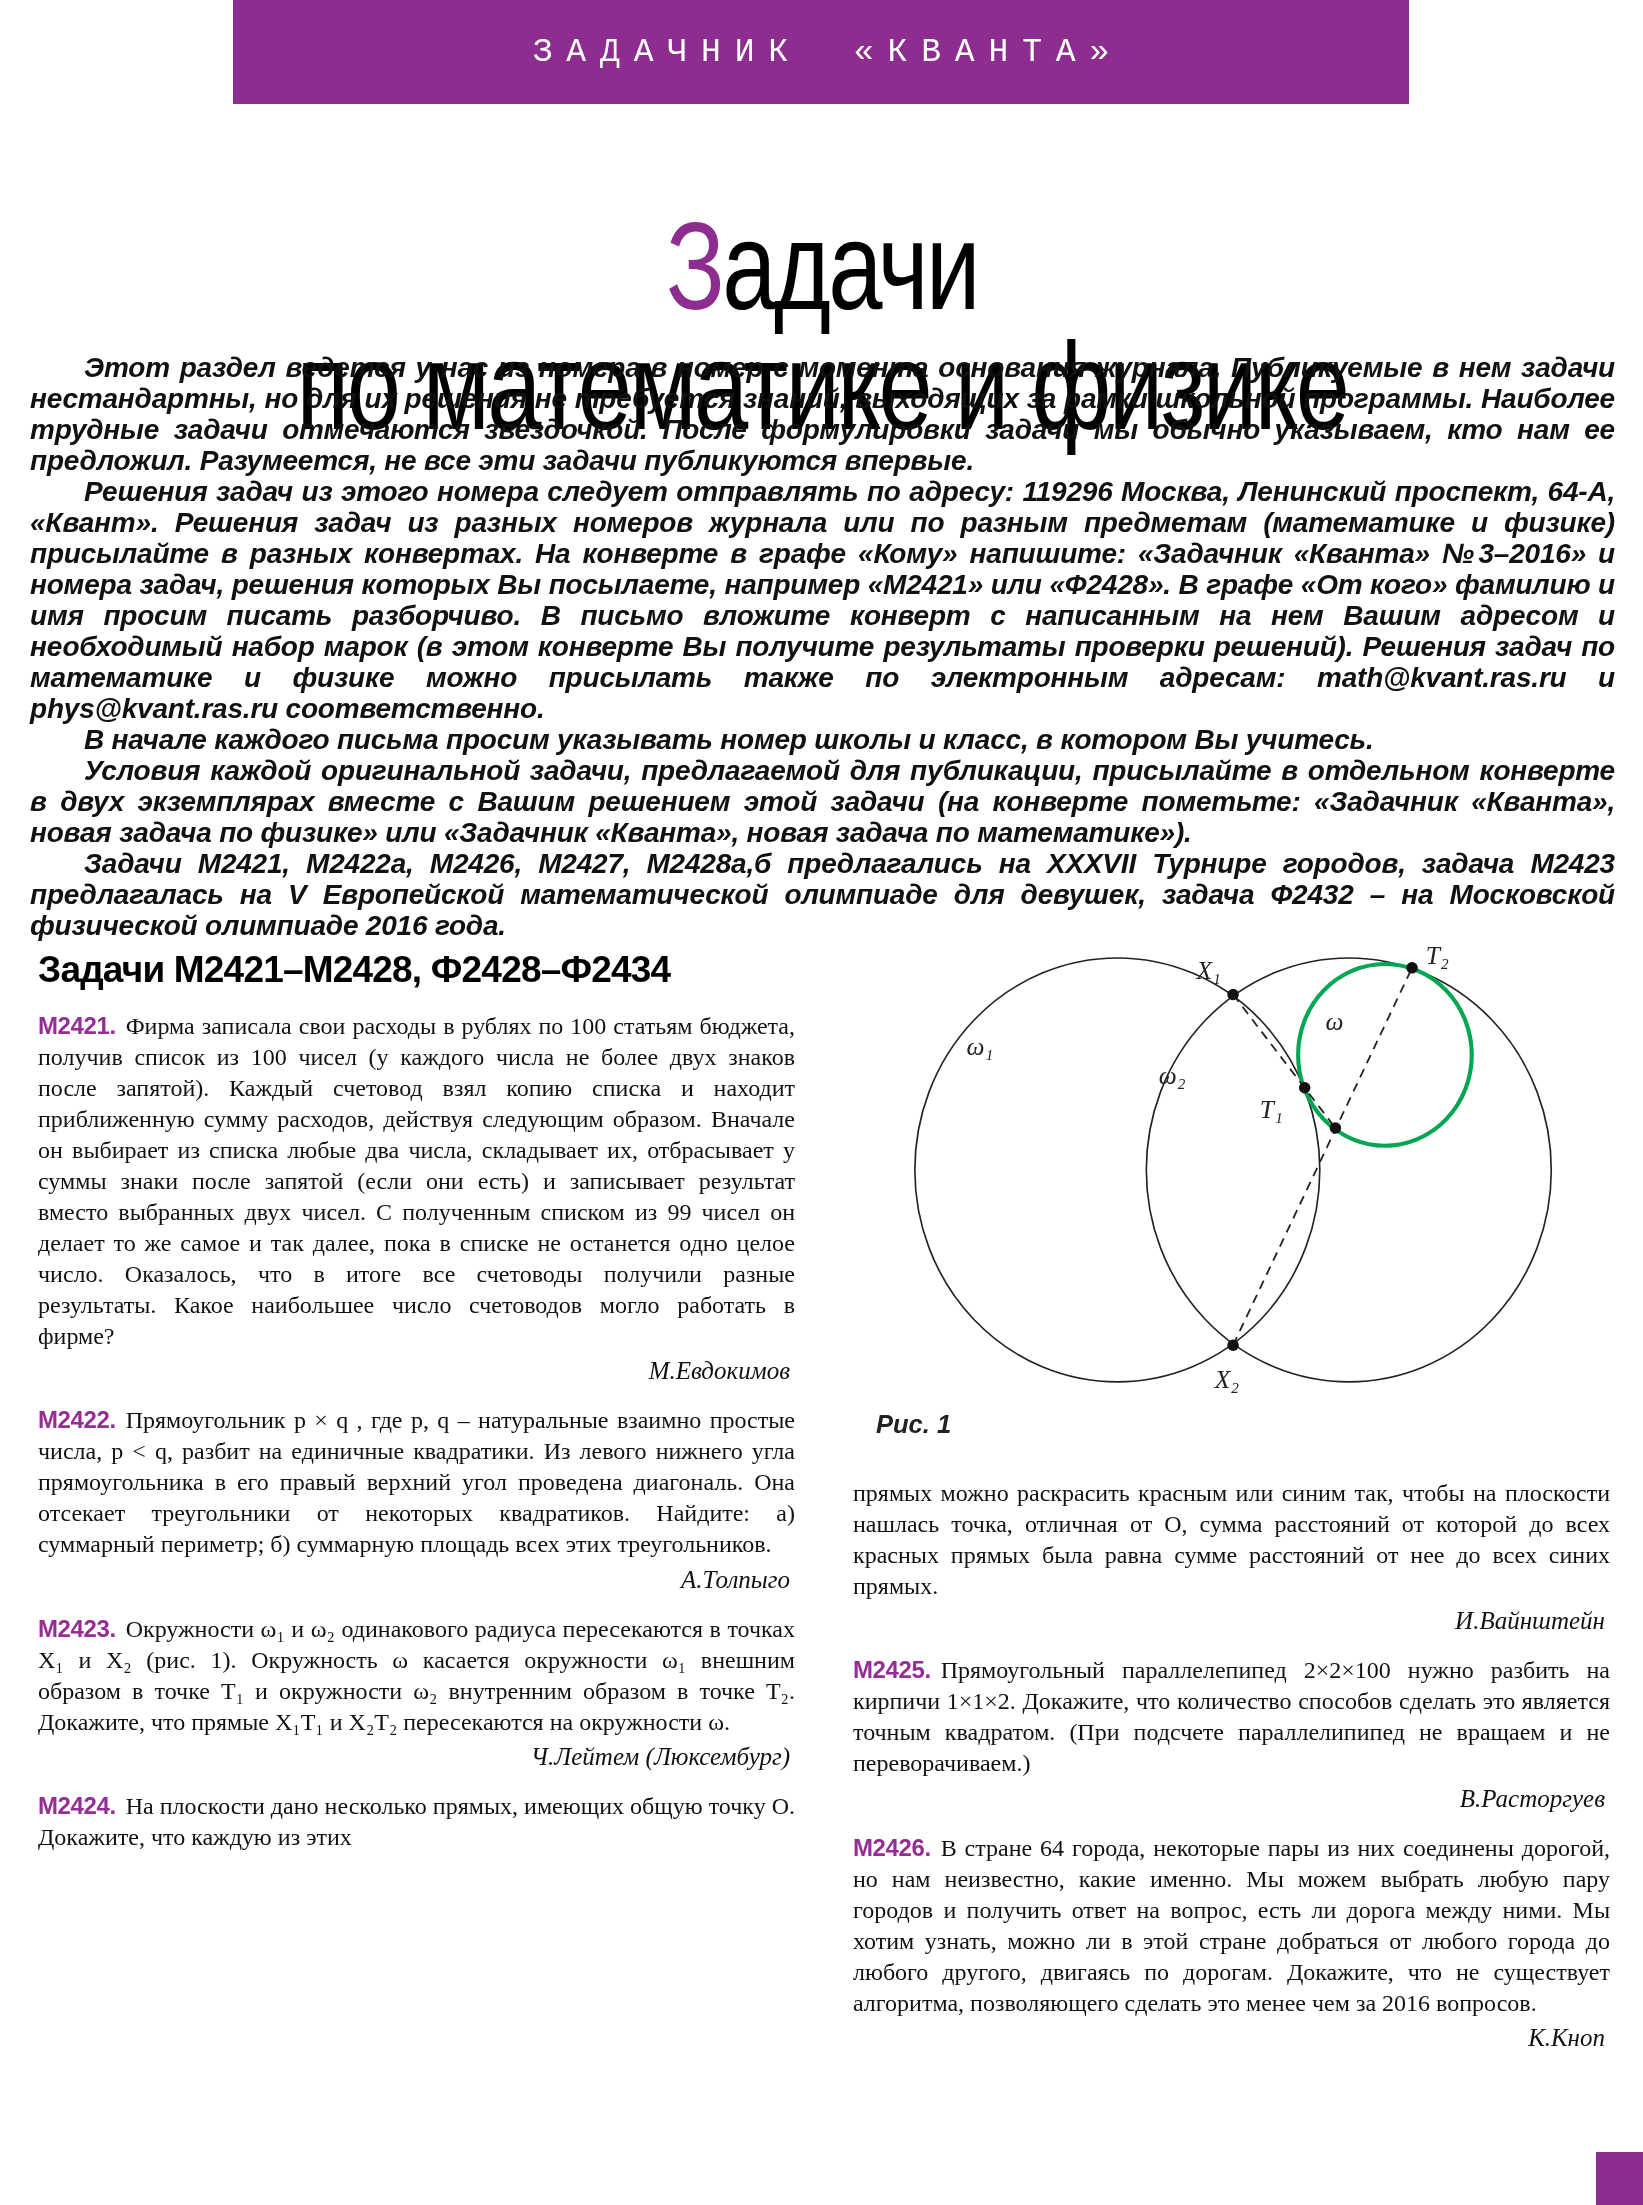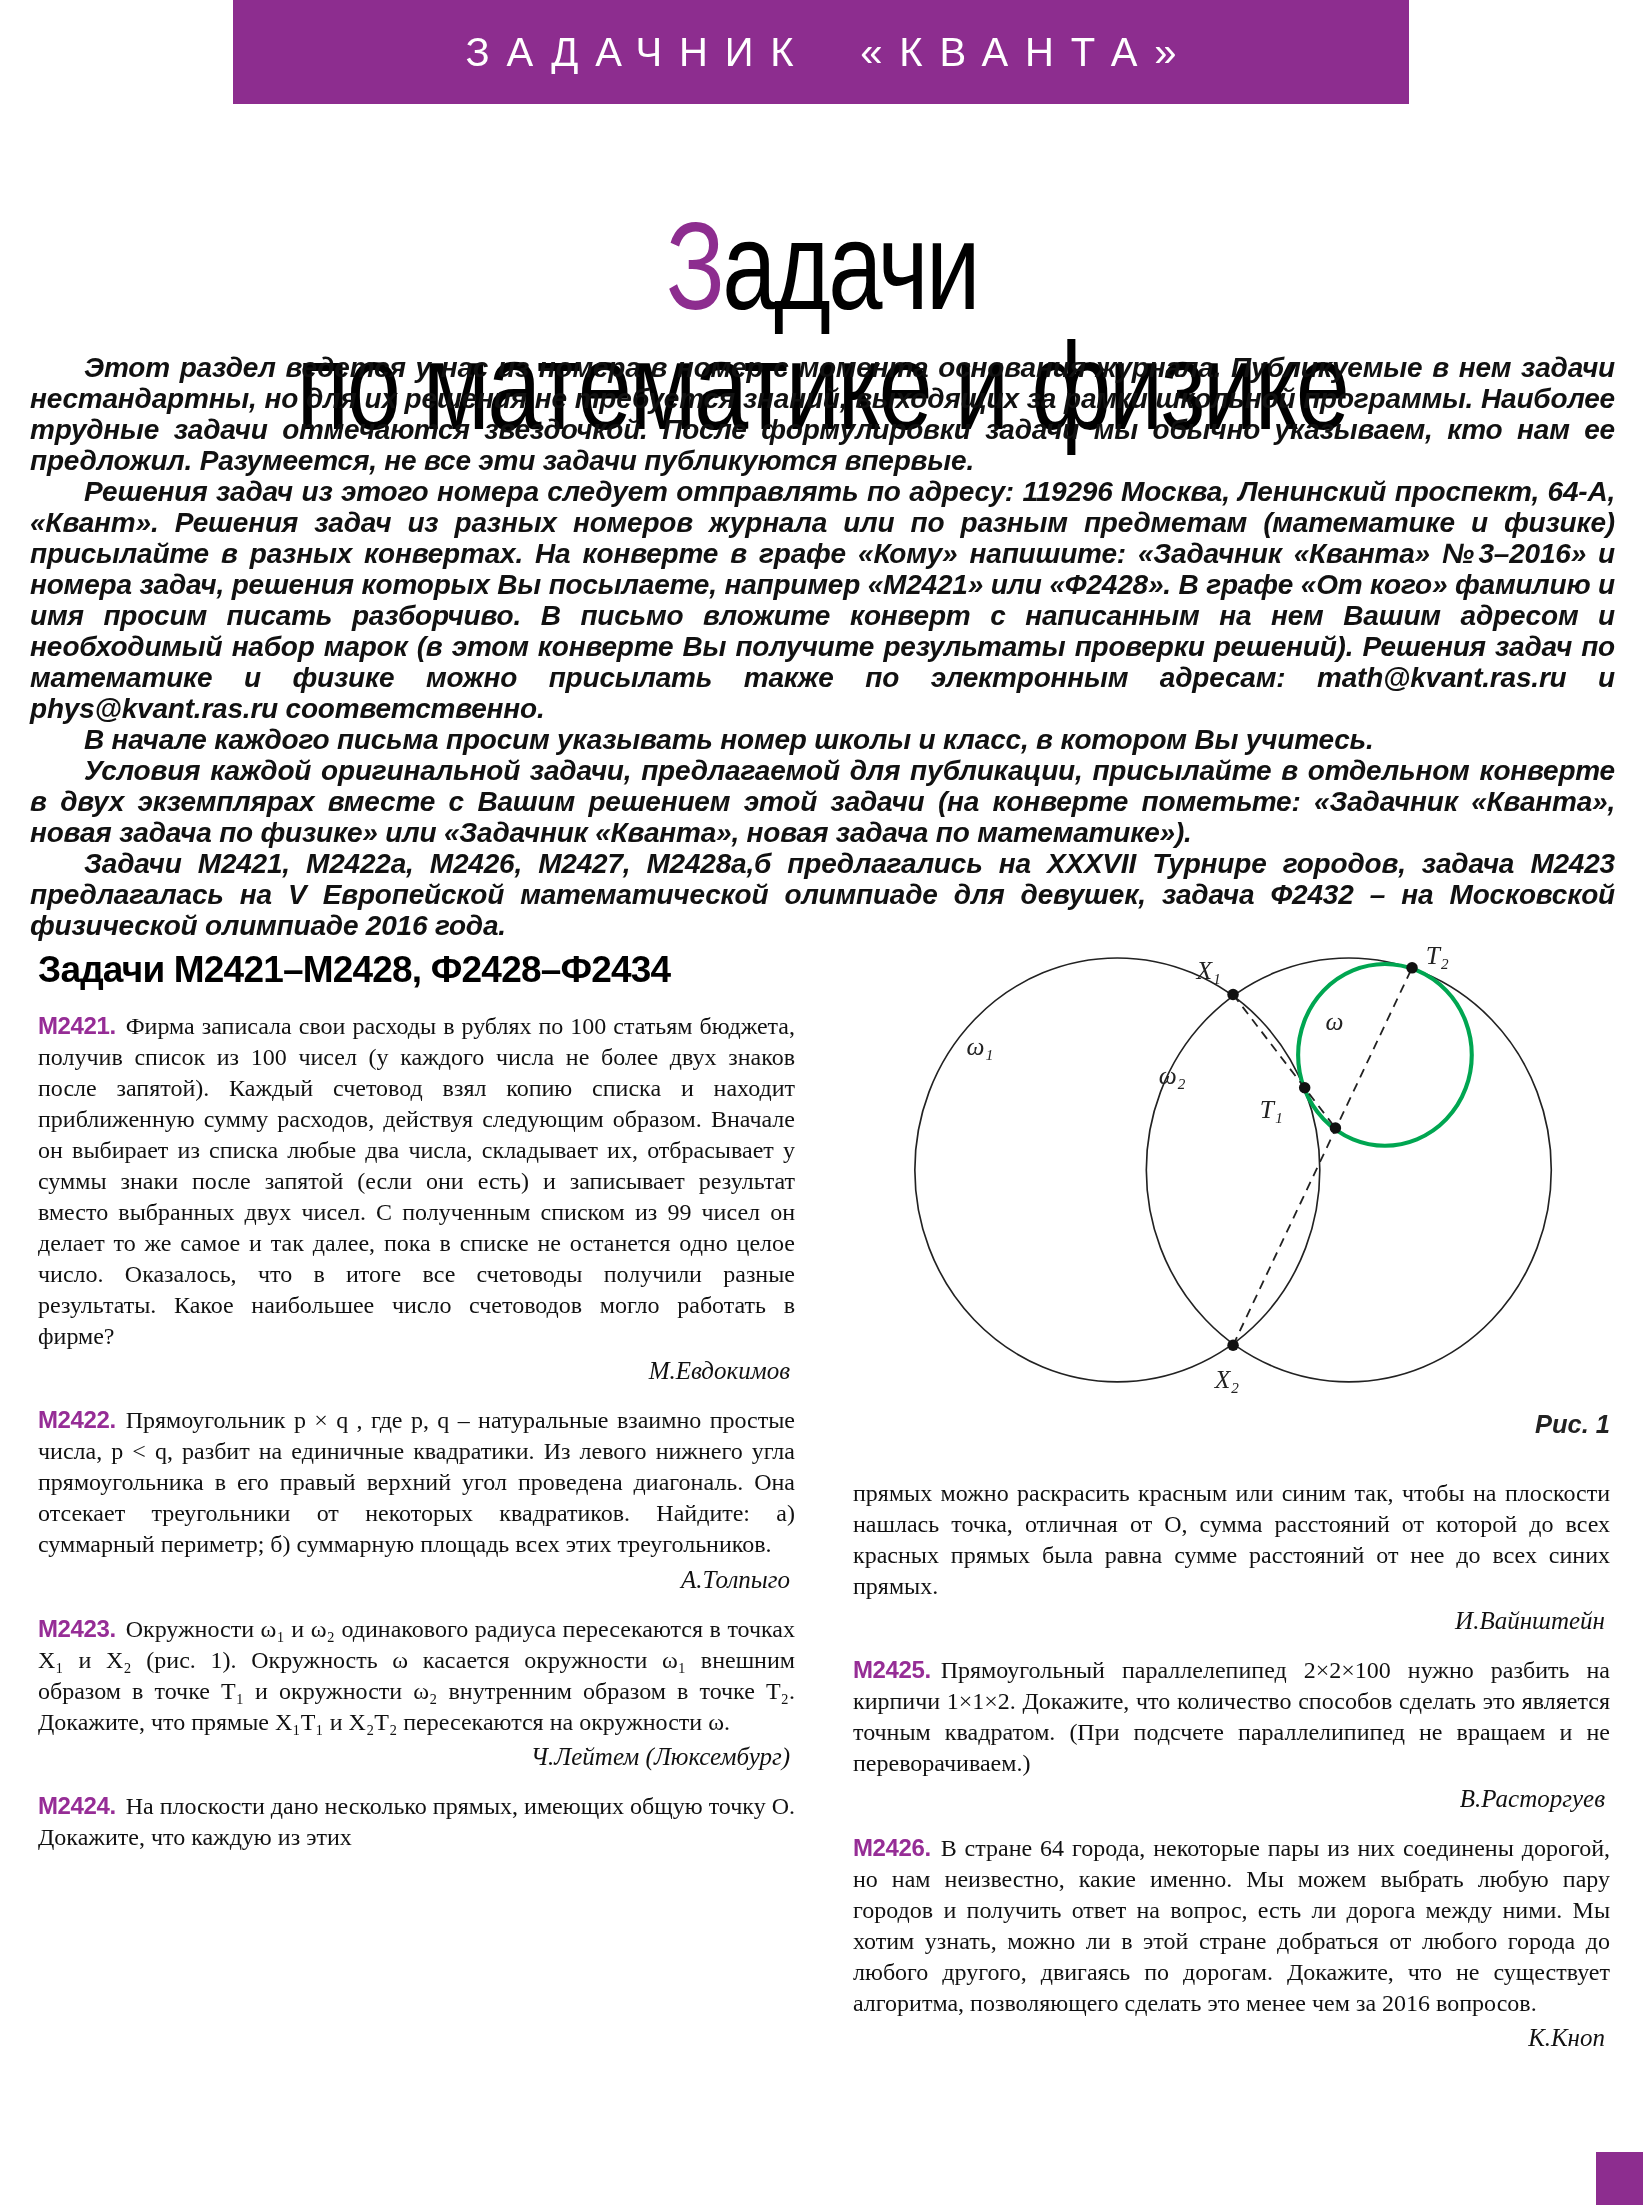--- a/index.html
+++ b/index.html
@@ -6,22 +6,22 @@
   .page{
     position:relative; width:1644px; height:2205px; background:#ffffff;
     overflow:hidden; font-family:"Liberation Serif","DejaVu Serif",serif; color:#111;
   }
   
   .banner{
     position:absolute; left:233px; top:0; width:1176px; height:104px;
     background:#8d2d8f; display:flex; align-items:center; justify-content:center;
   }
   .banner-text{
-    font-family:Liberation Sans, sans-serif;
-    color:#ffffff; font-size:40px; letter-spacing:0.42em; word-spacing:0.55em;
+    font-family:Liberation Mono, monospace;
+    color:#ffffff; font-size:33px; letter-spacing:0.42em; word-spacing:0.55em;
     white-space:nowrap; padding-left:0.42em; 
   }
   
   .title{
     position:absolute; top:122px; left:0; width:1644px; text-align:center;
     font-family:"Liberation Sans","DejaVu Sans",sans-serif;
     font-weight:400; font-size:125px; line-height:120px; letter-spacing:-3.3px;
     transform:scaleX(0.78); transform-origin:50% 0; color:#000;
   }
   .title .accent{color:#8d2d8f;}
@@ -52,21 +52,21 @@
   }
   .author{
     margin:3.3px 5px 0 0; text-align:right; font-style:italic; font-size:25px;
   }
   
   .fig{margin:0; padding:0;}
   .fig svg{display:block;}
   .figcaption{
     font-family:"Liberation Sans","DejaVu Sans",sans-serif;
     font-style:italic; font-weight:bold; font-size:25.5px; color:#222;
-    margin:5px 0 38px 23px; text-align:right;
+    margin:5px 0 38px 23px; text-align:left;
   }
   .figlabel{
     font-family:"Liberation Serif","DejaVu Serif",serif;
     font-style:italic; font-size:31px; fill:#222;
   }
   
   .corner-square{
     position:absolute; right:0; bottom:0; width:48px; height:53px; background:#8d2d8f;
   }
 </style>

